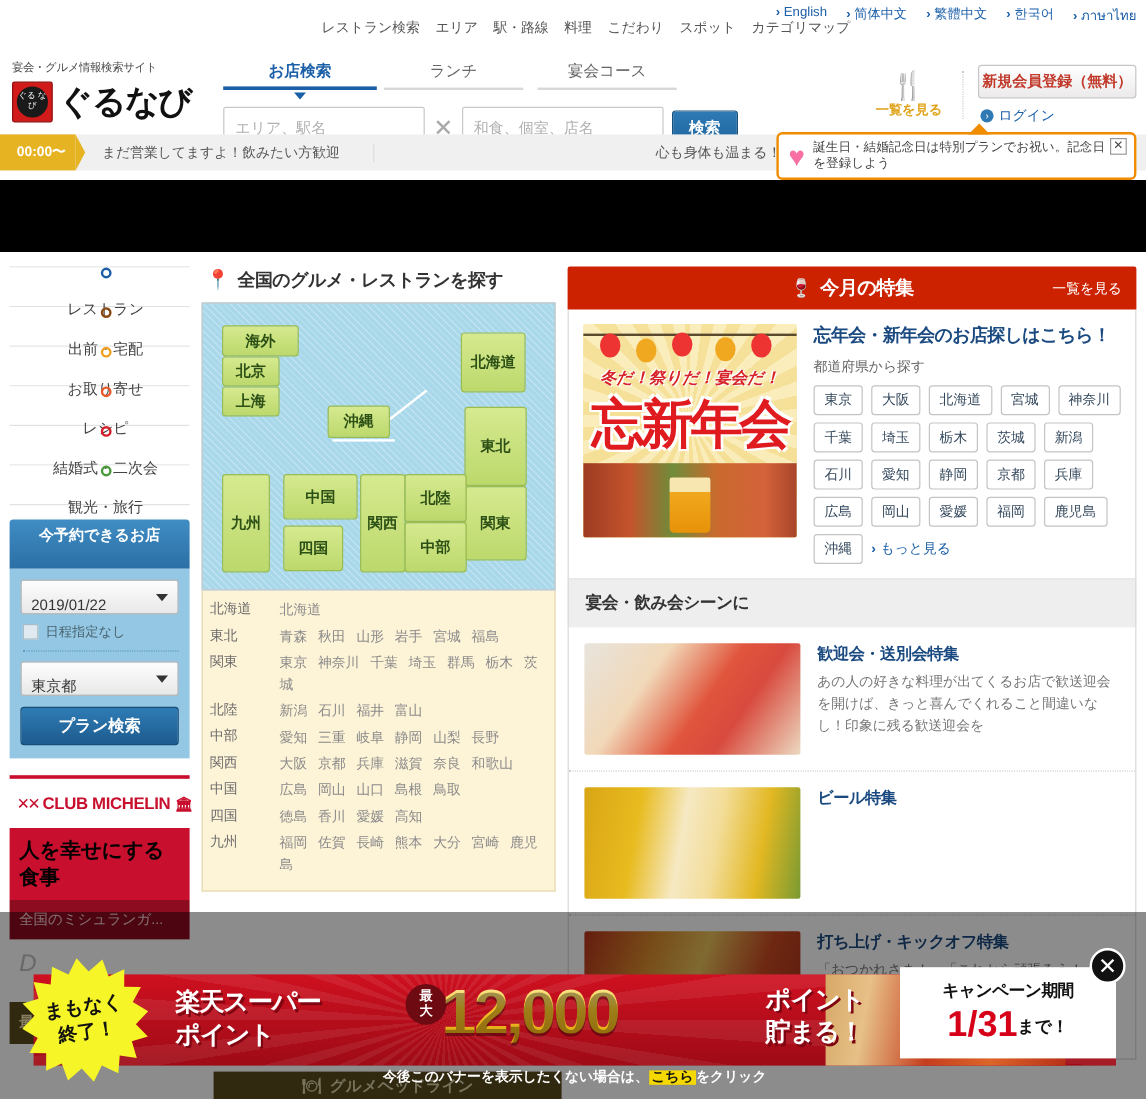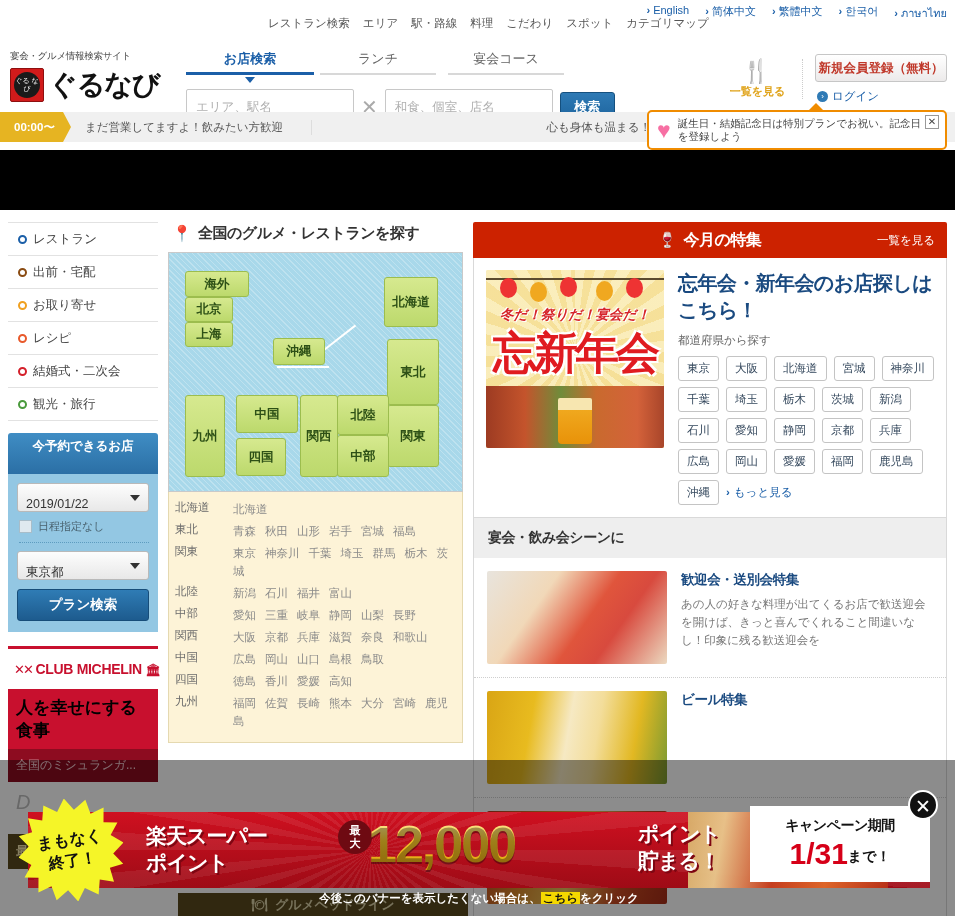--- a/index.html
+++ b/index.html
@@ -113,22 +113,22 @@
   
   .hero { height:60px; background:#000; margin:8px 0 0 0; }
 
   
   .main { display:flex; padding:12px 8px 0 8px; gap:10px; align-items:flex-start; }
 
   
   .leftcol { width:150px; flex:none; }
   .navlist { border-top:1px solid #e2e2e2; }
   .navitem {
-    height:33px; display:flex; align-items:center; gap:6px; padding-left:10px;
-    border-bottom:1px solid #e2e2e2; cursor:pointer; background:#fff;
+    height:33px; display:flex; align-items:center; gap:18px; padding-left:10px;
+    border-bottom:1px solid #e2e2e2; cursor:pointer; background:#fff;flex-direction:column;
   }
   .bullet { width:9px;height:9px;border-radius:50%;border:2px solid #888; flex:none;}
   .navitem span.lbl { font-size:12.5px; color:#444; }
 
   .bookbox { margin-top:12px; }
   .bookhead {
     height:41px; line-height:26px; text-align:center;
     background:linear-gradient(#3f8dc4,#2b6fa5); color:#fff; font-size:12.5px; font-weight:bold;
     border-radius:3px 3px 0 0;
   }
@@ -224,21 +224,21 @@
   .promo-img .food {
     position:absolute; bottom:0; left:0; right:0; height:62px;
     background:linear-gradient(90deg,#9d3b22 0%,#c4542c 22%,#6f8c3a 42%,#c96a2e 62%,#d4623a 85%,#a8452a 100%);
   }
   .promo-img .beer {
     position:absolute; bottom:4px; left:50%; margin-left:-17px; width:34px;height:46px;
     background:linear-gradient(#f7e6b0 0 26%,#f0a81e 26%,#e89209 100%); border-radius:2px 2px 4px 4px;
   }
 
   .featbody { flex:1; min-width:0; }
-  .featbody h3 { font-size:20px; color:#1a4a80; letter-spacing:-0.6px; margin-bottom:9px; font-weight:bold;}
+  .featbody h3 { font-size:15px; color:#1a4a80; letter-spacing:-0.6px; margin-bottom:9px; font-weight:bold;}
   .featbody .sub { font-size:11.5px; color:#666; margin-bottom:8px; }
   .chips { display:flex; flex-wrap:wrap; gap:6px 7px; }
   .chip {
     border:1px solid #c4c4c4; border-radius:3px; background:#fff;
     font-size:11.5px; color:#33475c; padding:4px 8px; cursor:pointer; white-space:nowrap;
   }
   .morelink { font-size:11.5px; color:#1b5fa8; text-decoration:none; align-self:center; white-space:nowrap; }
   .morelink::before { content:"\203A"; margin-right:4px; font-weight:bold; }
 
   .scenehead {

